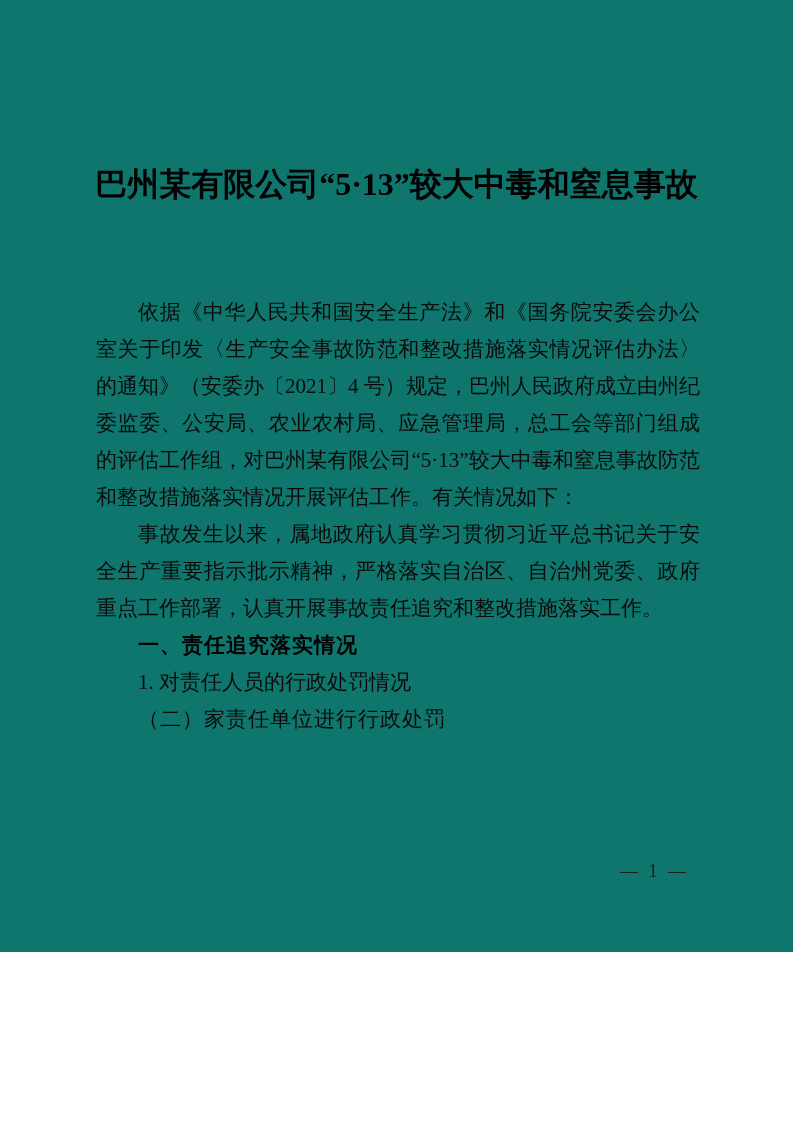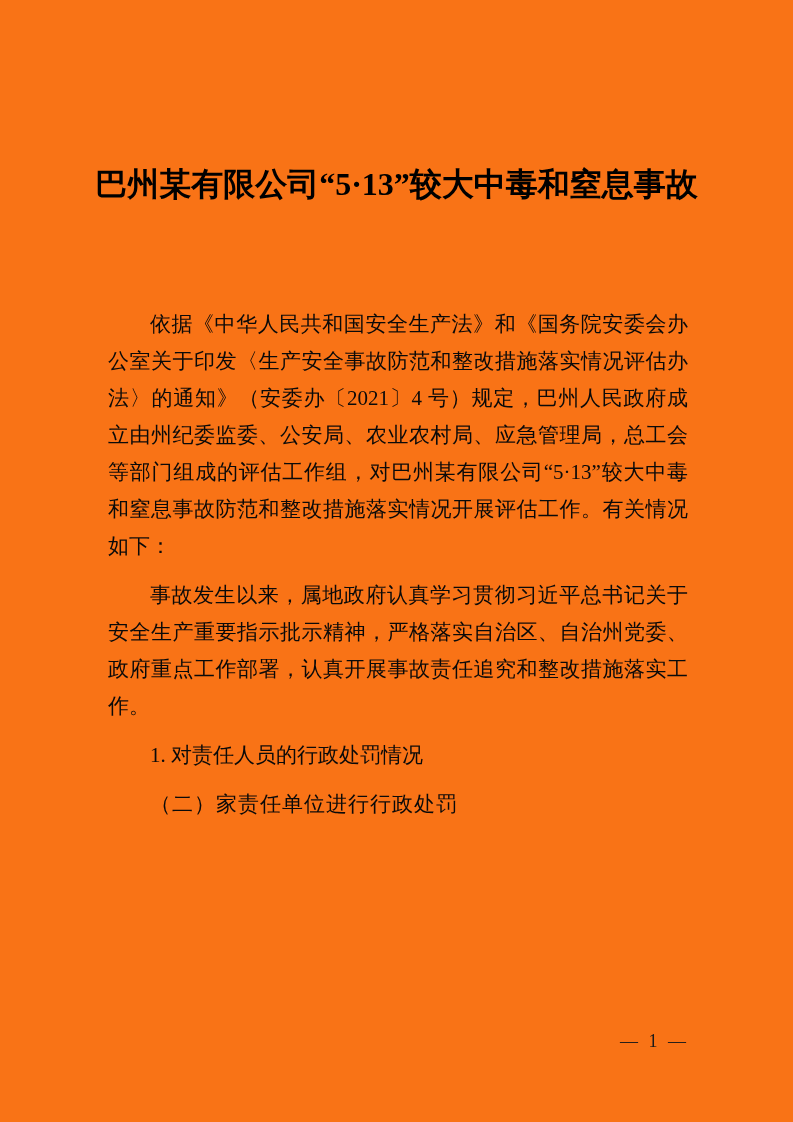--- a/index.html
+++ b/index.html
@@ -3,22 +3,22 @@
 <meta charset="utf-8">
 <style>
   html, body {
     margin: 0;
     padding: 0;
     background: #ffffff;
   }
   .page {
     position: relative;
     width: 793px;
-    height: 1122px;
-    background: #f97316;
+    height: 952px;
+    background: #0f766e;
     color: #0a0a0a;
     font-family: "Liberation Serif", "DejaVu Serif", serif;
     overflow: hidden;
   }
   .doc-title {
     position: absolute;
     top: 161px;
     left: 80px;
     width: 633px;
     text-align: center;
@@ -31,21 +31,21 @@
   .doc-body {
     position: absolute;
     top: 294px;
     left: 96px;
     width: 604px;
     font-size: 21px;
     line-height: 37px;
     text-align: justify;
   }
   .doc-body p {
-    margin: 12px;
+    margin: 0;
     padding: 0;
     text-indent: 2em;
   }
   .para {
     font-family: "Liberation Serif", "DejaVu Serif", serif;
   }
   .h1 {
     font-family: "DejaVu Sans", "Liberation Sans", sans-serif;
     font-weight: 700;
     color: #000000;
@@ -75,19 +75,20 @@
 
 <div class="page">
 
   <div class="doc-title">
     <div>巴州某有限公司“5·13”较大中毒和窒息事故</div>
   </div>
 
   <div class="doc-body">
     <p class="para">依据《中华人民共和国安全生产法》和《国务院安委会办公室关于印发〈生产安全事故防范和整改措施落实情况评估办法〉的通知》（安委办〔2021〕4 号）规定，巴州人民政府成立由州纪委监委、公安局、农业农村局、应急管理局，总工会等部门组成的评估工作组，对巴州某有限公司“5·13”较大中毒和窒息事故防范和整改措施落实情况开展评估工作。有关情况如下：</p>
     <p class="para">事故发生以来，属地政府认真学习贯彻习近平总书记关于安全生产重要指示批示精神，严格落实自治区、自治州党委、政府重点工作部署，认真开展事故责任追究和整改措施落实工作。</p>
+    <p class="h1">一、责任追究落实情况</p>
     <p class="h3">1. 对责任人员的行政处罚情况</p>
     <p class="h2">（二）家责任单位进行行政处罚</p>
   </div>
 
   <div class="pagenum">— 1 —</div>
 
 </div>
 
 </body></html>

